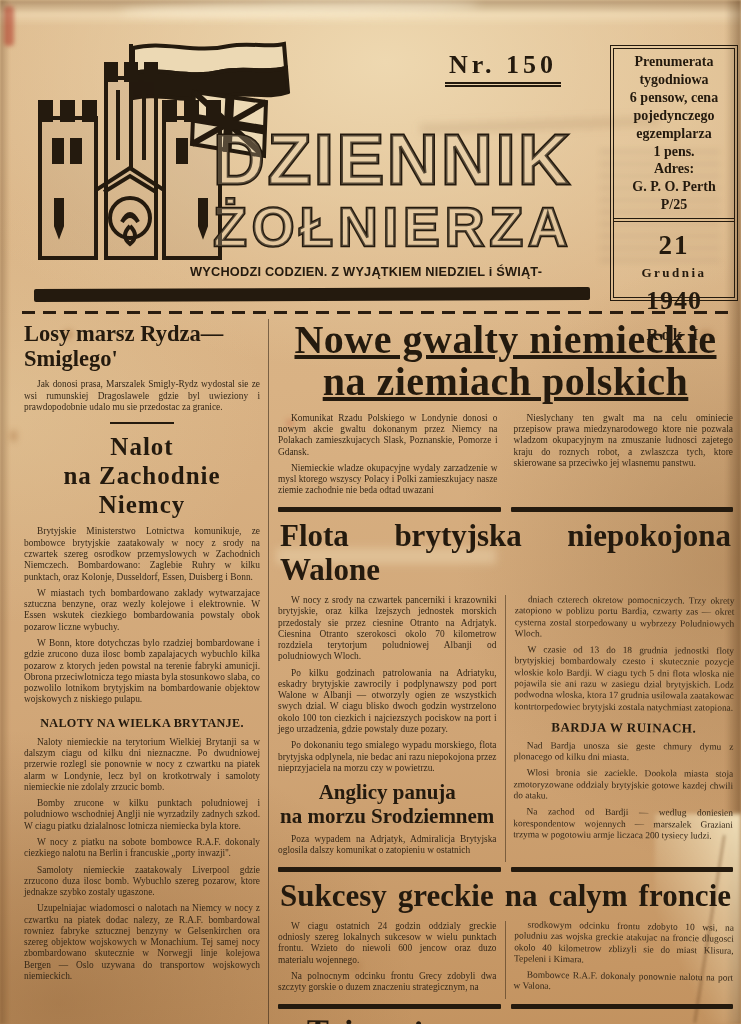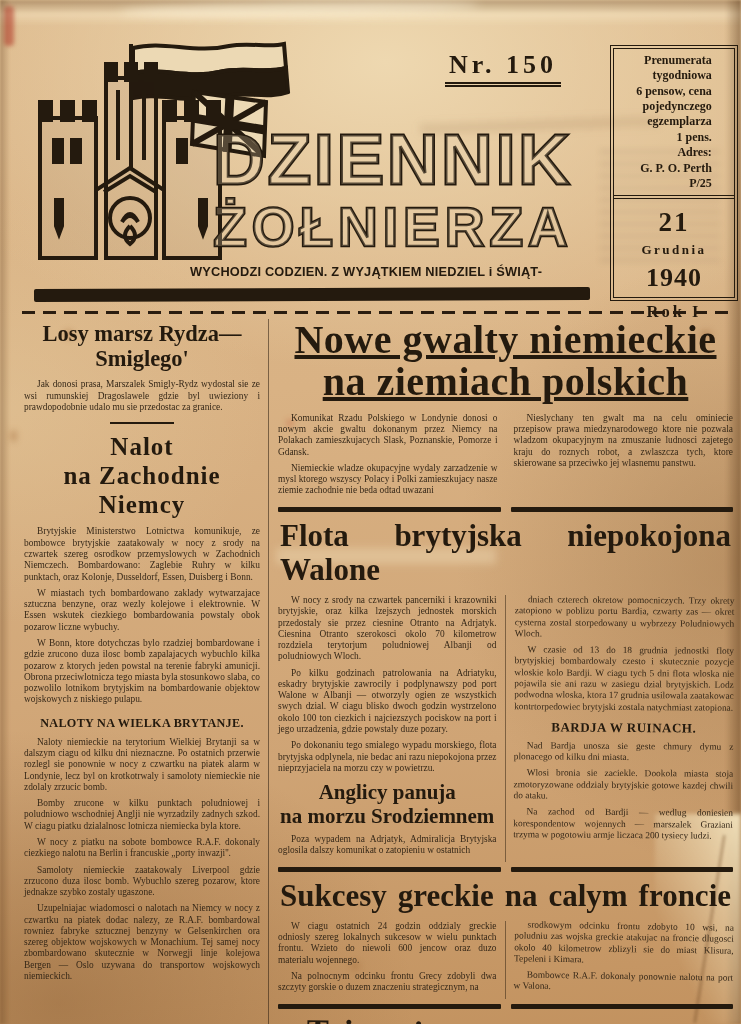--- a/index.html
+++ b/index.html
@@ -77,43 +77,43 @@
     font-weight:bold; font-size:26px; color:#241a0e; letter-spacing:4px;
     border-bottom:5px double #241a0e; padding:0 4px 2px 4px;
   }
   .info-frame{
     position:absolute; left:610px; top:45px; width:128px; height:256px;
     border:1.5px solid #241a0e; padding:2px; background:rgba(236,214,176,.15);
   }
   .info-inner{ border:1px solid #241a0e; height:100%; display:flex; flex-direction:column; }
   .info-cell1{
     flex:0 0 132px; border-bottom:4px double #241a0e;
-    display:flex; align-items:center; justify-content:center; text-align:right;
-    font-weight:bold; font-size:12px; line-height:1.28; color:#241a0e;
+    display:flex; align-items:center; justify-content:center; text-align:center;
+    font-weight:bold; font-size:14px; line-height:1.28; color:#241a0e;
     white-space:pre-line; padding:4px 2px;
   }
   .info-cell2{ flex:1; text-align:center; color:#241a0e; padding-top:8px; }
   .date-day{ font-weight:bold; font-size:27px; letter-spacing:2px; }
   .date-month{ font-weight:bold; font-size:13px; letter-spacing:2.5px; margin-top:4px; }
   .date-year{ font-weight:bold; font-size:26px; letter-spacing:1px; margin-top:5px; }
   .date-vol{ font-weight:bold; font-size:16.5px; letter-spacing:3px; margin-top:9px; }
 
   .dash-rule{ position:absolute; left:22px; top:311px; width:712px; height:3px;
     background:repeating-linear-gradient(90deg, #2a1d10 0 13px, transparent 13px 21px); }
 
   
   .content{
     position:absolute; left:0; top:319px; width:741px; height:705px;
     display:flex; padding:0 8px 0 24px; overflow:hidden; color:#362818;
   }
   p{ font-size:9.4px; line-height:1.2; text-align:justify; text-indent:13px; margin-bottom:5px; }
   .col-left{ flex:0 0 245px; padding-right:8px; border-right:1px solid rgba(44,30,14,.55); }
   .col-right{ flex:1; padding-left:9px; }
 
-  .lc-title{ font-weight:bold; font-size:22.5px; line-height:1.12; text-align:center;
+  .lc-title{ font-weight:bold; font-size:22.5px; line-height:1.12; text-align:left;
     white-space:pre-line; color:#241a0e; margin:2px 0 8px; }
   .lc-title2{ font-weight:bold; font-size:25px; line-height:1.15; text-align:center;
     white-space:pre-line; color:#241a0e; margin:4px 0 7px; letter-spacing:1px; }
   .lc-sub{ font-weight:bold; font-size:12.2px; text-align:center; color:#241a0e;
     margin:10px 0 6px; letter-spacing:.3px; }
   .mini-rule{ width:64px; height:2px; background:#241a0e; margin:9px auto; }
 
   .headline-xl{ font-weight:bold; font-size:40px; line-height:1.06; text-align:center;
     white-space:pre-line; color:#241a0e; margin:0 0 9px; letter-spacing:.5px;text-decoration:underline; }
   .headline-l{ font-weight:bold; font-size:31px; line-height:1.1; color:#241a0e;
@@ -252,21 +252,21 @@
 
       <div class="mini-rule"></div>
 
       <h2 class="lc-title2">Nalot
 na Zachodnie Niemcy</h2>
       <p>Brytyjskie Ministerstwo Lotnictwa komunikuje, ze bombowce brytyjskie zaatakowaly w nocy z srody na czwartek szereg osrodkow przemyslowych w Zachodnich Niemczech. Bombardowano: Zaglebie Ruhry w kilku punktach, oraz Kolonje, Dusseldorf, Essen, Duisberg i Bonn.</p>
       <p>W miastach tych bombardowano zaklady wytwarzajace sztuczna benzyne, oraz wezly kolejowe i elektrownie. W Essen wskutek ciezkiego bombardowania powstaly obok pozarow liczne wybuchy.</p>
       <p>W Bonn, ktore dotychczas bylo rzadziej bombardowane i gdzie zrucono duza ilosc bomb zapalajacych wybuchlo kilka pozarow z ktorych jeden powstal na terenie fabryki amunicji. Obrona przeciwlotnicza tego miasta byla stosunkowo slaba, co pozwolilo lotnikom brytyjskim na bombardowanie objektow wojskowych z niskiego pulapu.</p>
 
       <h3 class="lc-sub">NALOTY NA WIELKA BRYTANJE.</h3>
-      <p>Naloty niemieckie na terytorium Wielkiej Brytanji sa w dalszym ciagu od kilku dni nieznaczne. Po ostatnich przerwie rozlegl sie ponownie w nocy z czwartku na piatek alarm w Londynie, lecz byl on krotkotrwaly i samoloty niemieckie nie zdolaly zrzucic bomb.</p>
+      <p>Naloty niemieckie na terytorium Wielkiej Brytanji sa w dalszym ciagu od kilku dni nieznaczne. Po dwudniowej przerwie rozlegl sie ponownie w nocy z czwartku na piatek alarm w Londynie, lecz byl on krotkotrwaly i samoloty niemieckie nie zdolaly zrzucic bomb.</p>
       <p>Bomby zrucone w kilku punktach poludniowej i poludniowo wschodniej Anglji nie wyrzadzily zadnych szkod. W ciagu piatku dzialalnosc lotnicza niemiecka byla ktore.</p>
 
       <p>W nocy z piatku na sobote bombowce R.A.F. dokonaly ciezkiego nalotu na Berlin i francuskie „porty inwazji''.</p>
       <p>Samoloty niemieckie zaatakowaly Liverpool gdzie zrzucono duza ilosc bomb. Wybuchlo szereg pozarow, ktore jednakze szybko zostaly ugaszone.</p>
       <p>Uzupelniajac wiadomosci o nalotach na Niemcy w nocy z czwartku na piatek dodac nalezy, ze R.A.F. bombardowal rowniez fabryke sztucznej benzyny w Gelsenkirchen ora szereg objektow wojskowych w Monachium. Tej samej nocy zbombardowano skutecznie w Norwegji linje kolejowa Bergen — Oslo uzywana do transportow wojskowych niemieckich.</p>
 
     </section>
 
     <section class="col-right">
 

